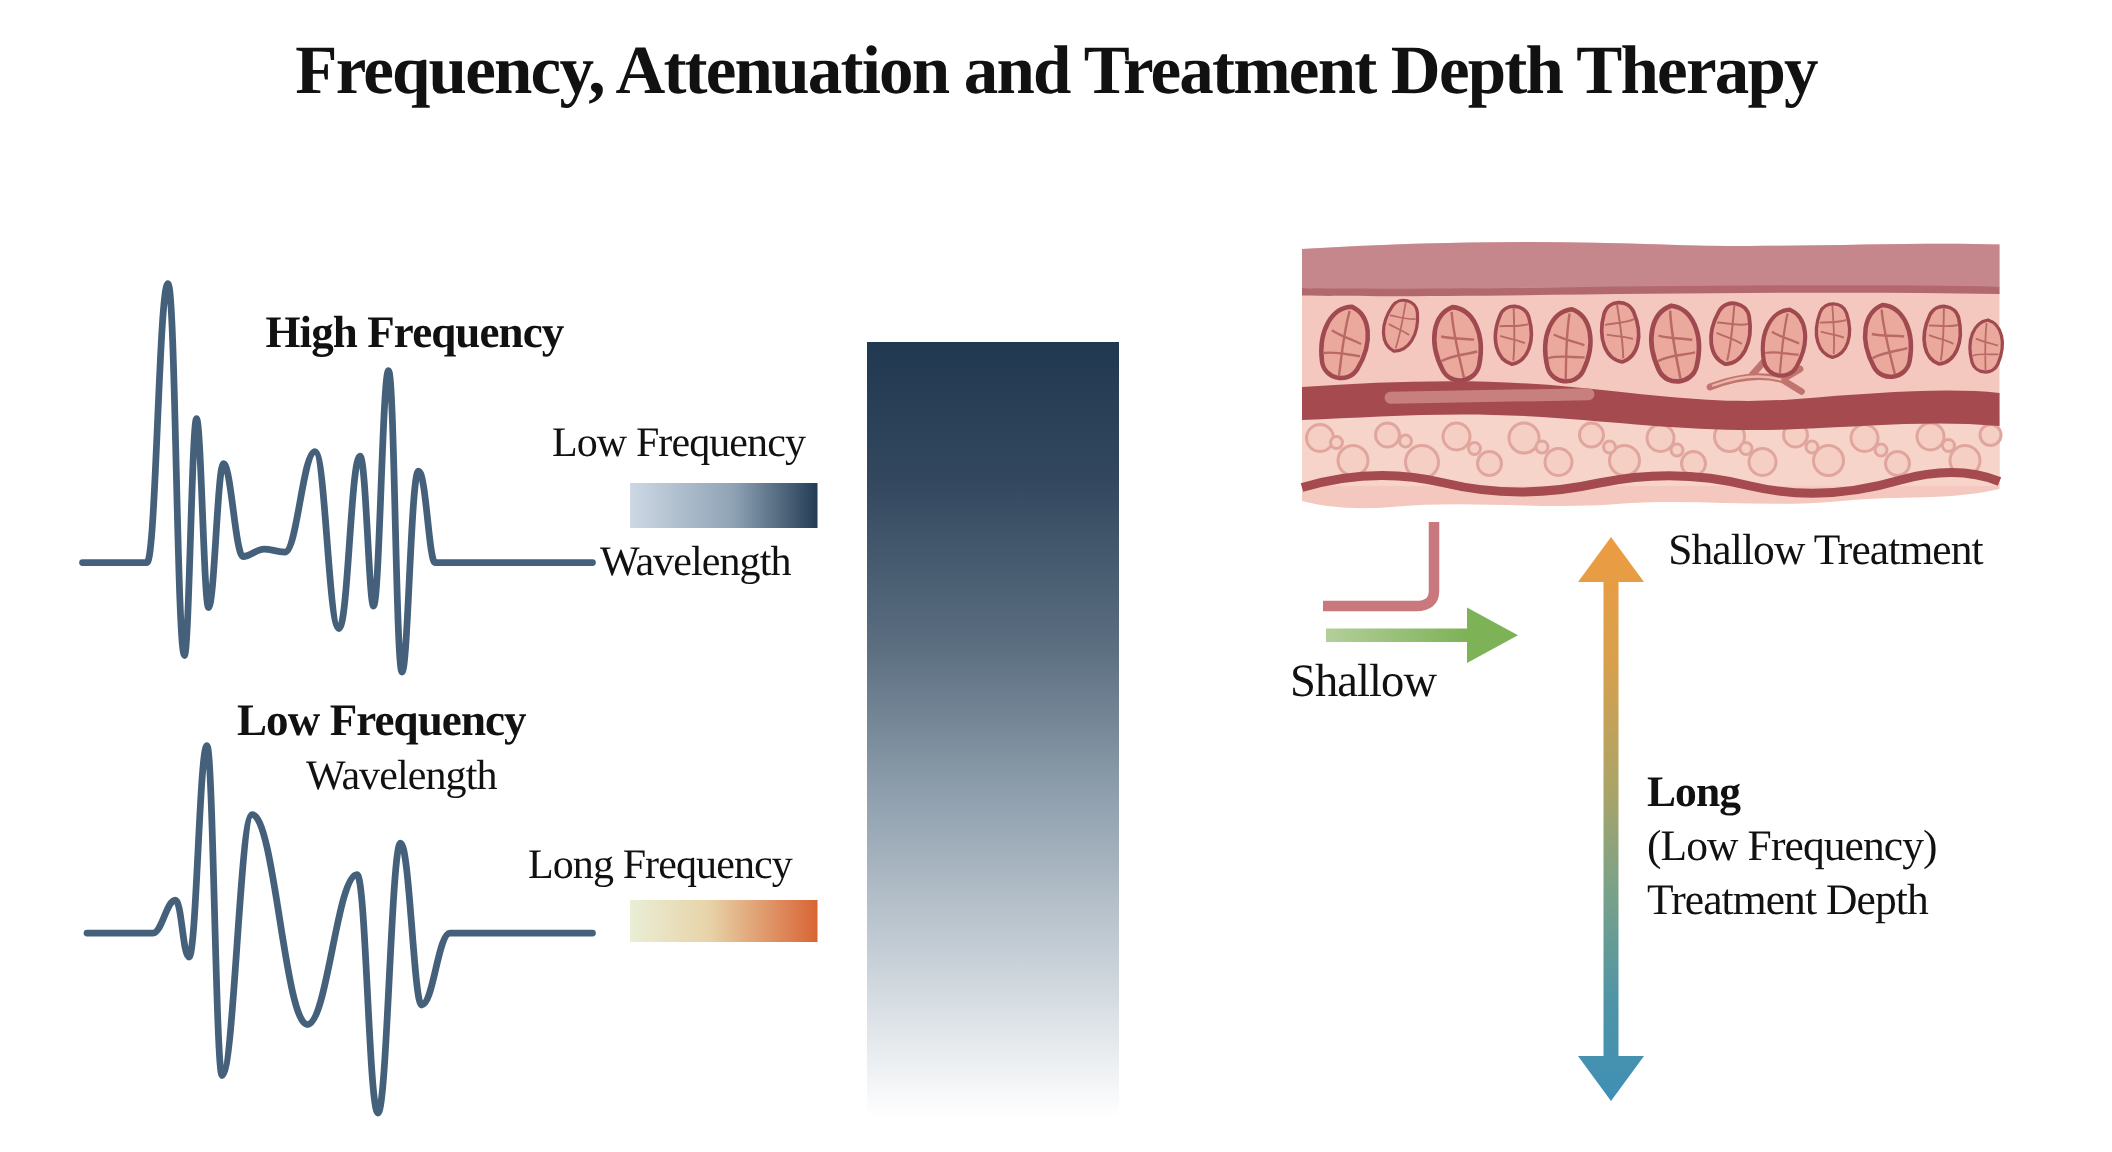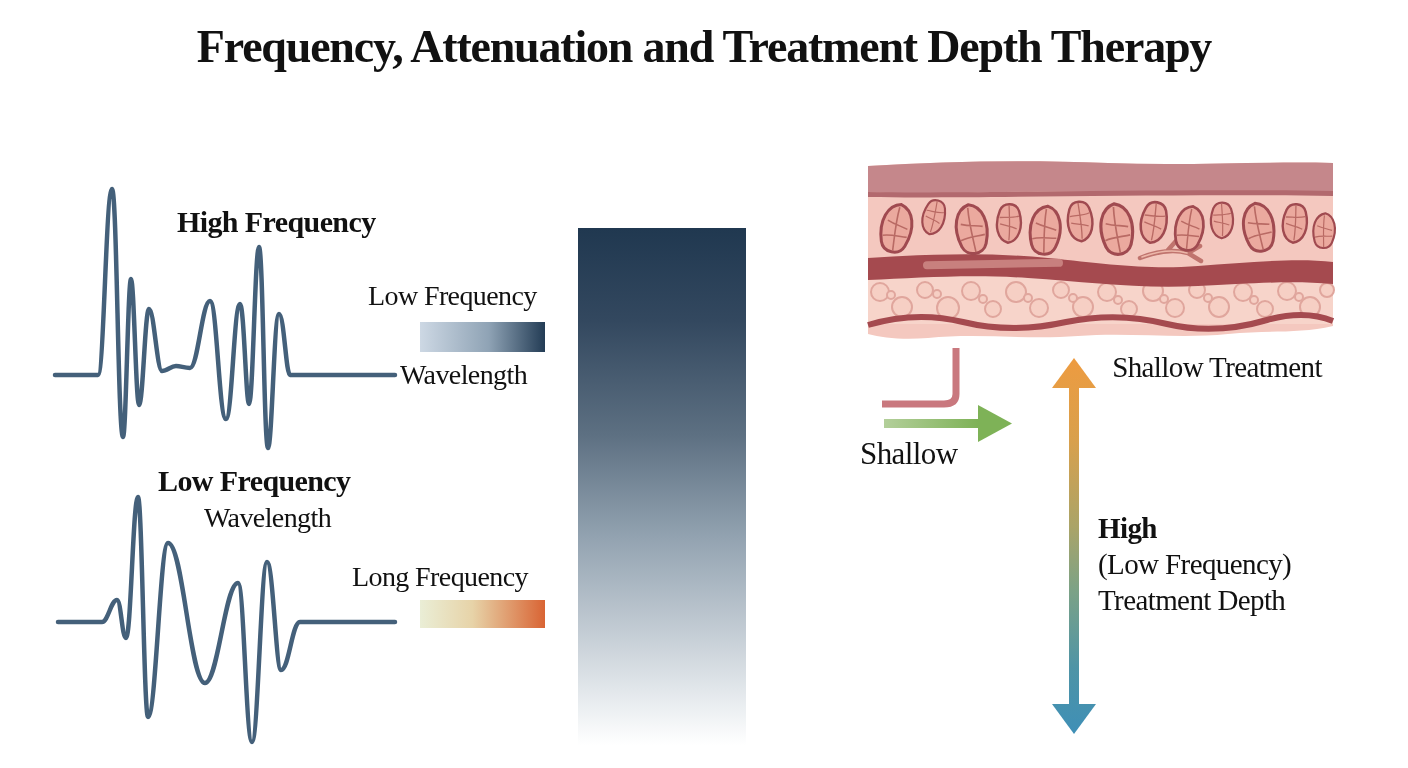--- a/index.html
+++ b/index.html
@@ -189,18 +189,18 @@
       <rect x="18" y="28" width="10" height="326"></rect>
       <polygon points="23,378 45,348 1,348"></polygon>
     </g>
   </svg>
 
   <div class="block" style="left:1092px;top:350px;width:250px;font-size:29px;line-height:35px;text-align:center;">
     <div>Shallow Treatment</div>
   </div>
 
   <div class="block" style="left:1098px;top:510px;font-size:29px;line-height:36px;">
-    <div class="b">High</div>
+    <div class="b">Long</div>
     <div>(Low Frequency)</div>
     <div>Treatment Depth</div>
   </div>
 
 </div>
 
 </body></html>

